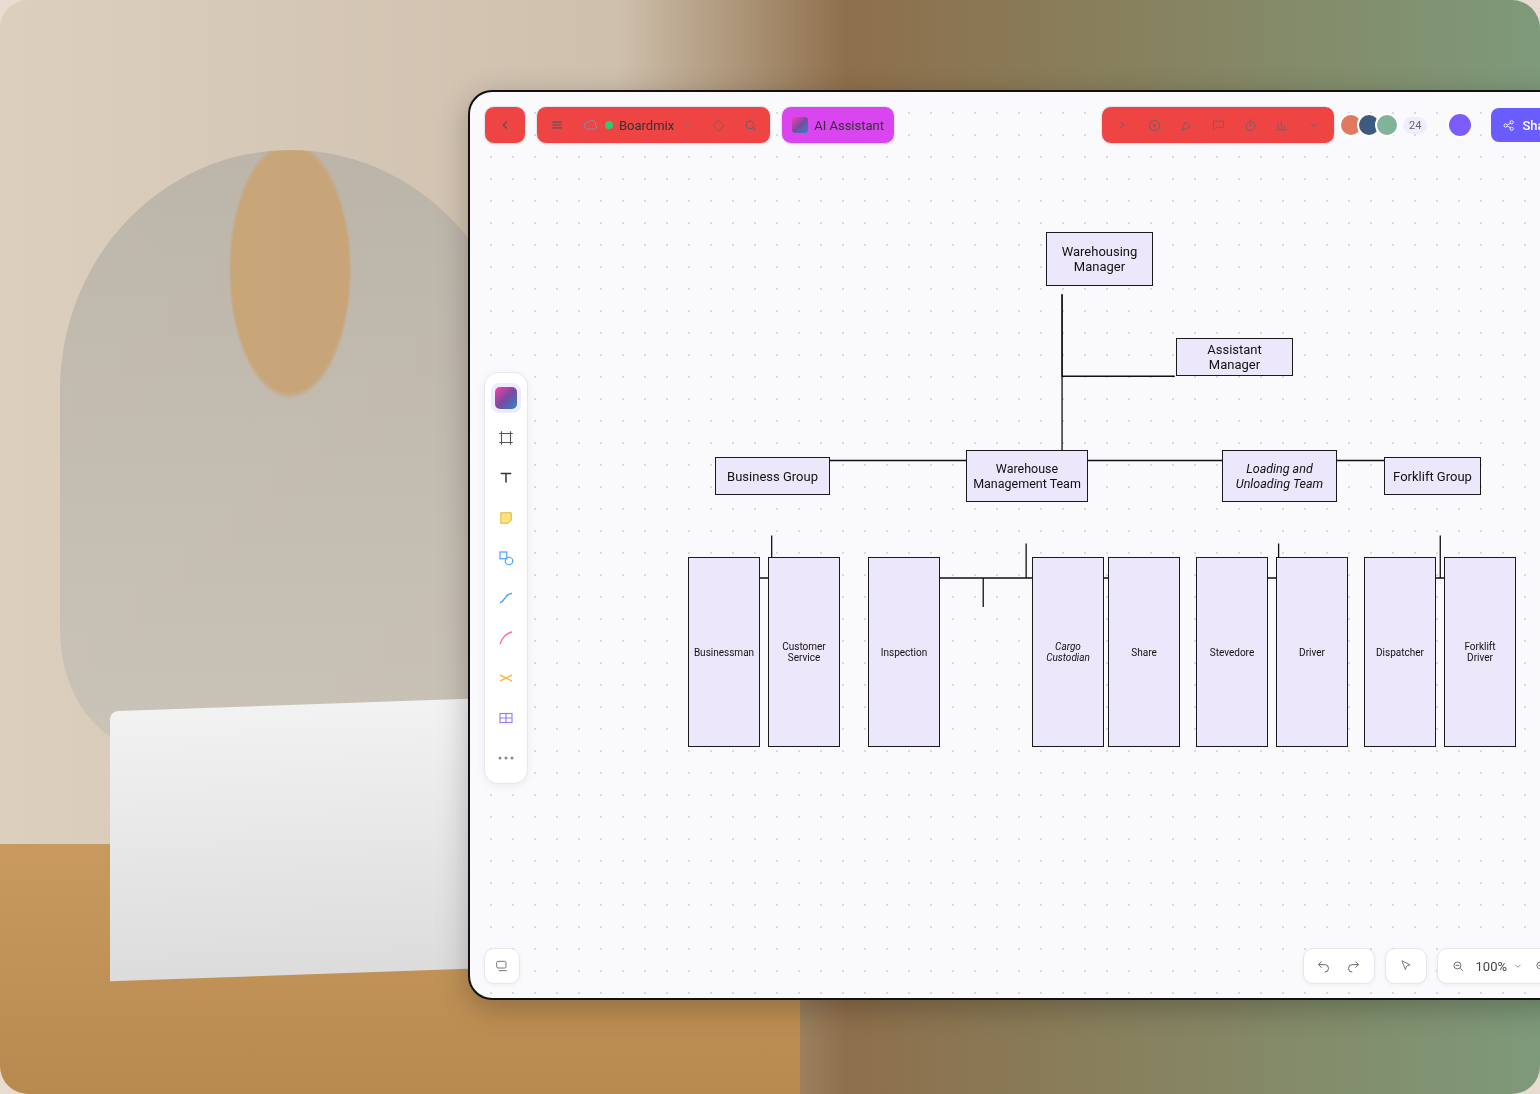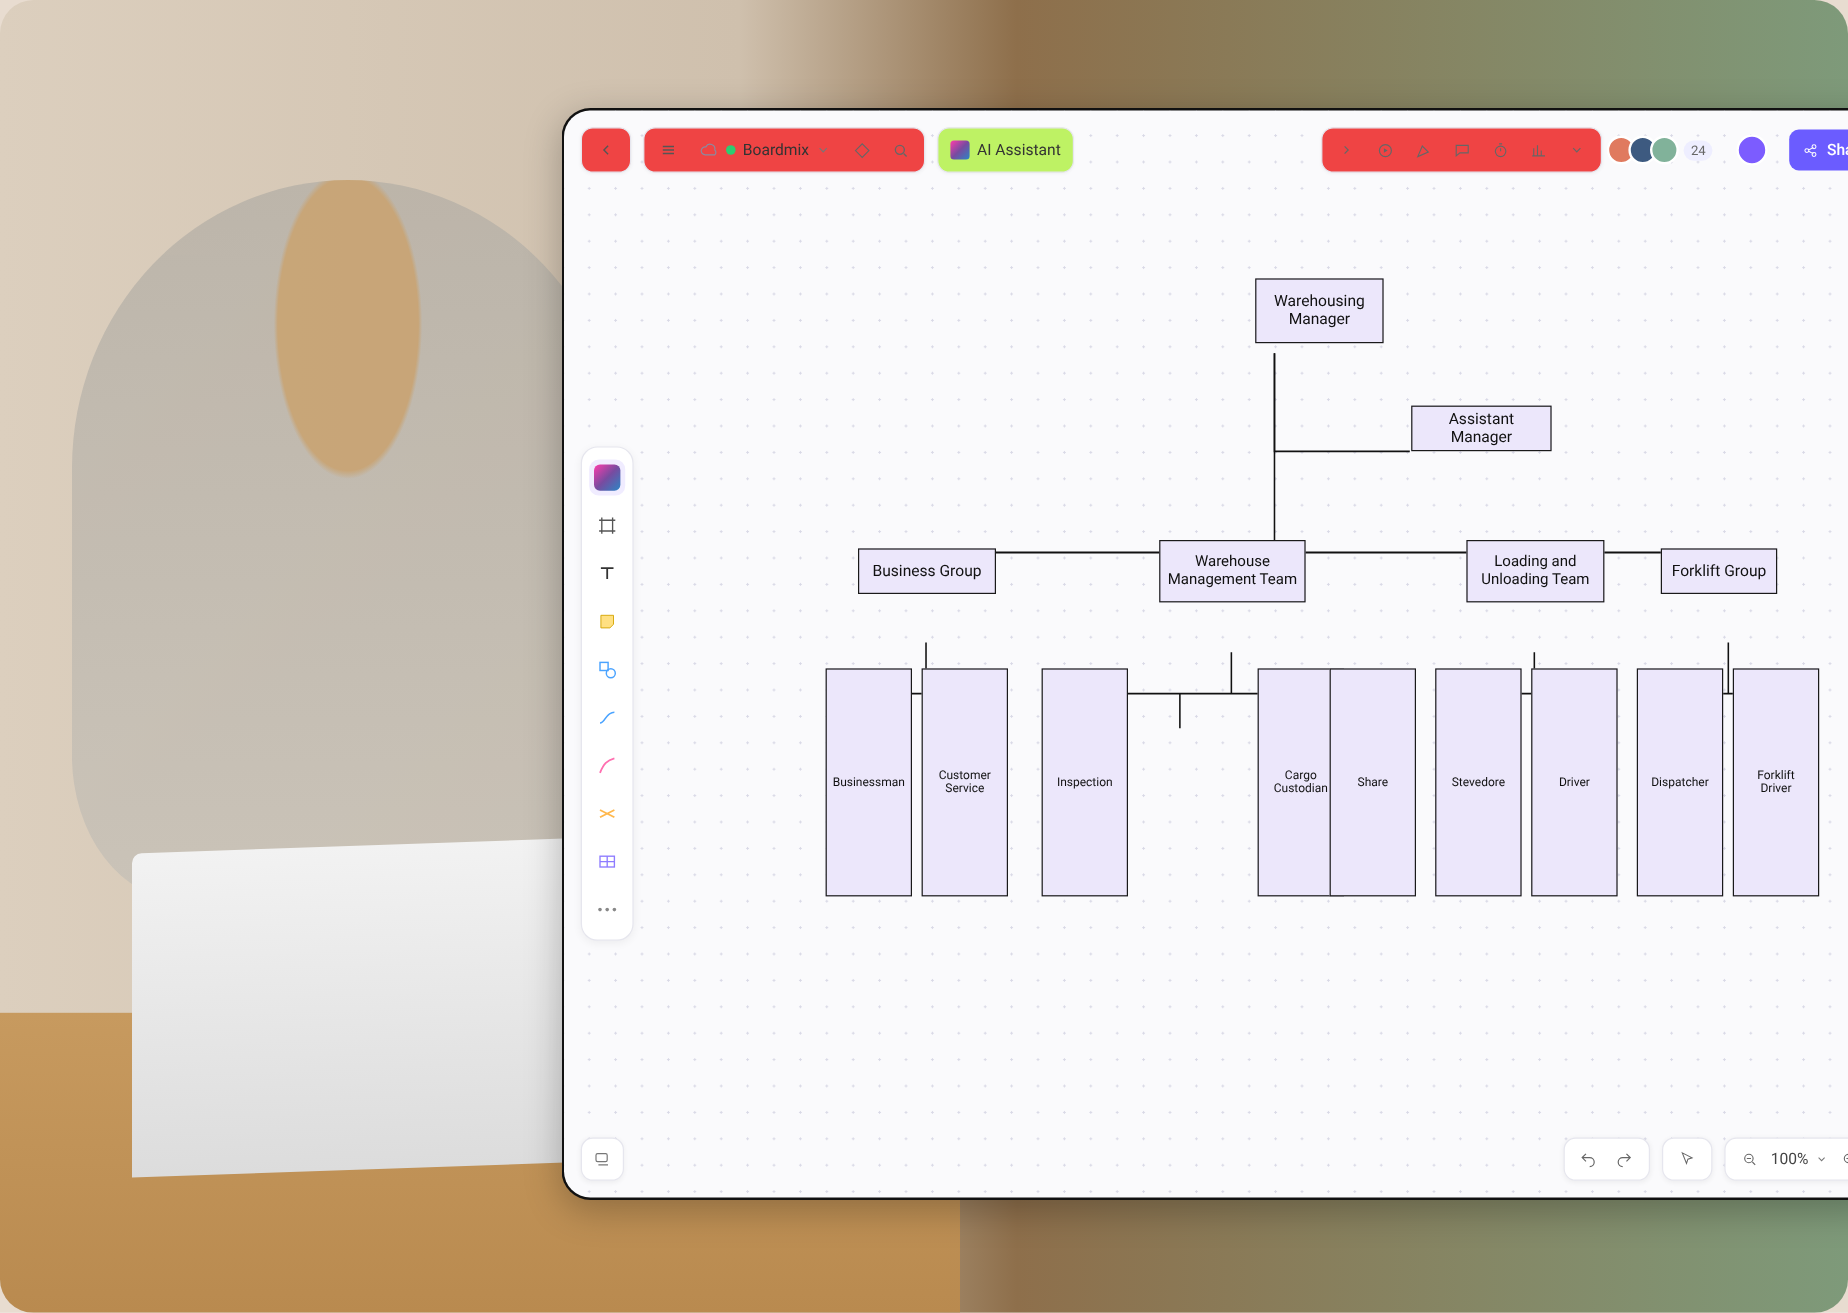--- a/index.html
+++ b/index.html
@@ -62,21 +62,21 @@
     padding:4px 6px; height:38px;
     box-shadow:0 1px 3px rgba(0,0,0,.04);
   }
   .tb-btn {
     width:28px; height:28px; display:flex; align-items:center; justify-content:center;
     border-radius:6px; color:#555; font-size:14px; cursor:pointer;
   }
   .doc-pill { display:flex; align-items:center; gap:6px; padding:0 8px; font-size:13px; color:#333; }
   .cloud-dot { width:8px;height:8px;border-radius:50%; background:#2ecc71; }
   .ai-pill { display:flex;align-items:center;gap:6px; padding:0 10px; font-size:13px; color:#333; height:38px;
-             background:#bef264; border:1px solid #e6e6ee; border-radius:10px; box-shadow:0 1px 3px rgba(0,0,0,.04);}
+             background:#d946ef; border:1px solid #e6e6ee; border-radius:10px; box-shadow:0 1px 3px rgba(0,0,0,.04);}
   .ai-logo { width:16px;height:16px; background: linear-gradient(135deg,#ff3cac,#784ba0,#2b86c5); border-radius:3px;}
   .flex-spacer{flex:1;}
   .avatars { display:flex; align-items:center; }
   .avatar { width:24px;height:24px;border-radius:50%; border:2px solid #fff; margin-left:-6px; }
   .avatar.a1{background:#e07a5f;} .avatar.a2{background:#3d5a80;} .avatar.a3{background:#81b29a;}
   .count-badge{ font-size:11px; color:#666; background:#eef; border-radius:10px; padding:2px 6px; margin-left:4px;}
   .me-avatar{ width:26px;height:26px;border-radius:50%; background:#7c5cff; margin-left:10px; border:2px solid #fff;}
   .share-btn{
     display:flex;align-items:center; gap:6px;
     background:#6b5cff; color:#fff; font-size:13px; font-weight:500;
@@ -106,25 +106,25 @@
     position:absolute; background:#ece7fb; border:1.5px solid #1a1a1a;
     display:flex; align-items:center; justify-content:center; text-align:center;
     font-size:13px; color:#111; padding:4px 6px;
   }
   .node.small{ font-size:12.5px; }
   
   .n-top{ left:390px; top:0; width:107px; height:54px;margin-left:36px; }
   .n-am { left:556px; top:106px; width:117px; height:38px; }
   .n-bg { left:95px;  top:225px; width:115px; height:38px; }
   .n-wmt{ left:346px; top:218px; width:122px; height:52px; }
-  .n-lut{ left:602px; top:218px; width:115px; height:52px; }
+  .n-lut{ left:602px; top:218px; width:115px; height:52px;font-style:italic; }
   .n-fg { left:764px; top:225px; width:97px; height:38px; }
   .leaf{ top:325px; width:72px; height:190px; font-size:10px;}
   .l1{ left:68px; } .l2{ left:148px; }
-  .l3{ left:248px;} .l4{ left:328px;} .l5{ left:428px;} .l6{ left:488px;}
+  .l3{ left:248px;} .l4{ left:328px;} .l5{ left:412px;font-style:italic;} .l6{ left:488px;}
   .l7{ left:576px;} .l8{ left:656px;}
   .l9{ left:744px;} .l10{ left:824px;}
   
   .bl-btn{
     position:absolute; left:14px; bottom:14px; width:36px;height:36px;
     background:#fff; border:1px solid #e6e6ee; border-radius:10px;
     display:flex;align-items:center;justify-content:center; color:#666; cursor:pointer;
     box-shadow:0 1px 4px rgba(0,0,0,.05);
   }
   

